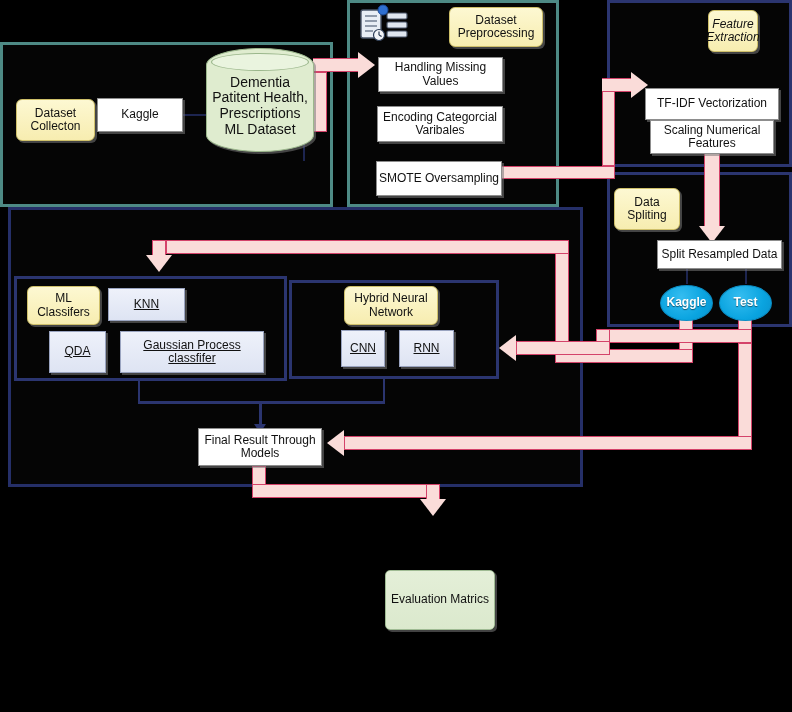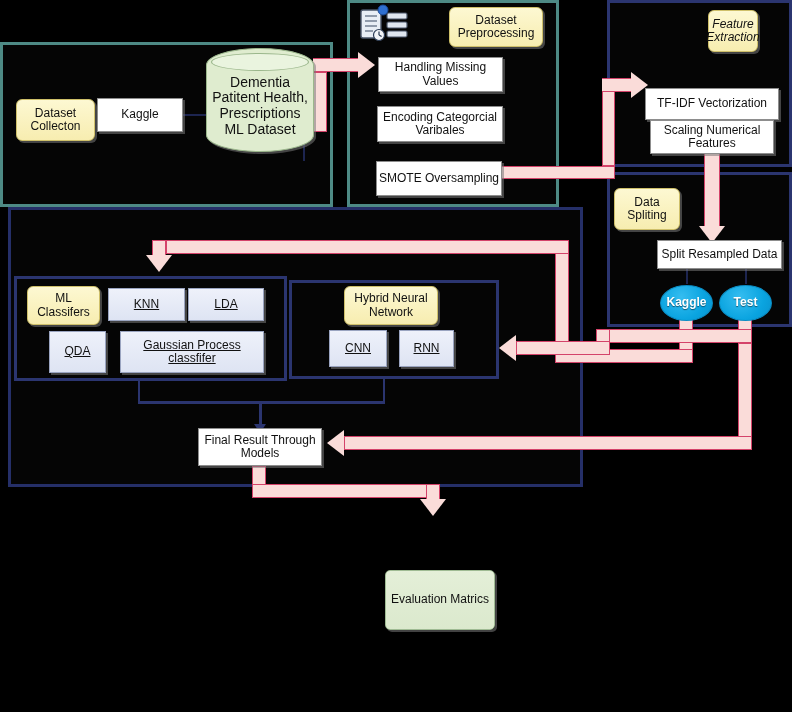--- a/index.html
+++ b/index.html
@@ -159,29 +159,28 @@
   <div class="node n-white" style="left:657px;top:240px;width:125px;height:29px;">Split Resampled Data</div>
 
   <div class="node n-ellipse" style="left:660px;top:285px;width:53px;height:36px;">Kaggle</div>
 
   <div class="node n-ellipse" style="left:719px;top:285px;width:53px;height:36px;">Test</div>
 
   <div class="node n-yellow" style="left:19px;top:286px;width:73px;height:39px;margin-left:8px;">ML Classifers</div>
 
   <div class="node n-blueish" style="left:108px;top:288px;width:77px;height:33px;">KNN</div>
 
-  <div class="node n-blueish" style="left:188px;top:288px;width:76px;height:33px;">LDA</div>
 
   <div class="node n-blueish" style="left:49px;top:331px;width:57px;height:42px;">QDA</div>
 
   <div class="node n-blueish" style="left:120px;top:331px;width:144px;height:42px;">Gaussian Process classfifer</div>
 
   <div class="node n-yellow" style="left:344px;top:286px;width:94px;height:39px;">Hybrid Neural Network</div>
 
-  <div class="node n-blueish" style="left:329px;top:330px;width:58px;height:37px;text-align:right;">CNN</div>
+  <div class="node n-blueish" style="left:341px;top:330px;width:44px;height:37px;text-align:right;">CNN</div>
 
   <div class="node n-blueish" style="left:399px;top:330px;width:55px;height:37px;">RNN</div>
 
   <div class="node n-white" style="left:198px;top:428px;width:124px;height:38px;">Final Result Through Models</div>
 
   <div class="node n-green" style="left:385px;top:570px;width:110px;height:60px;">Evaluation Matrics</div>
 
 </div>
 
 </body></html>

